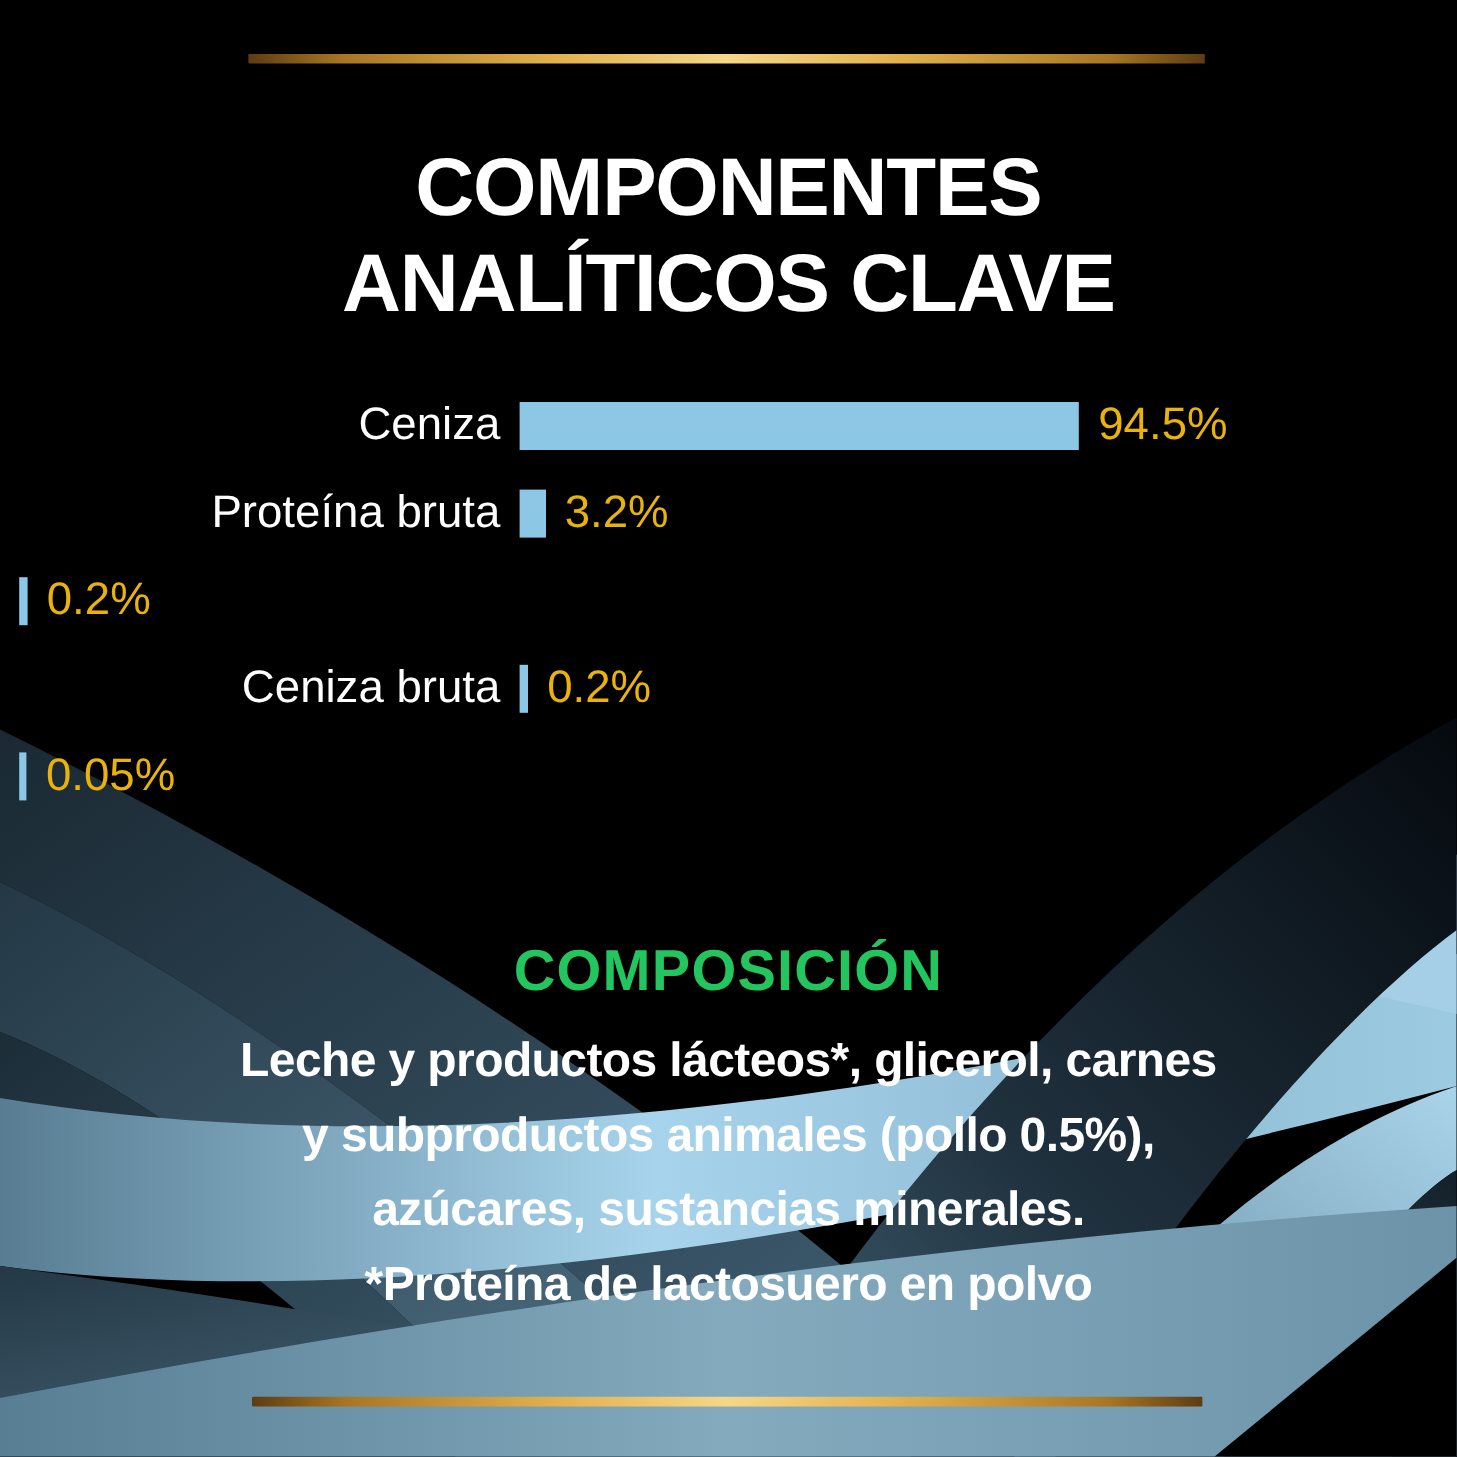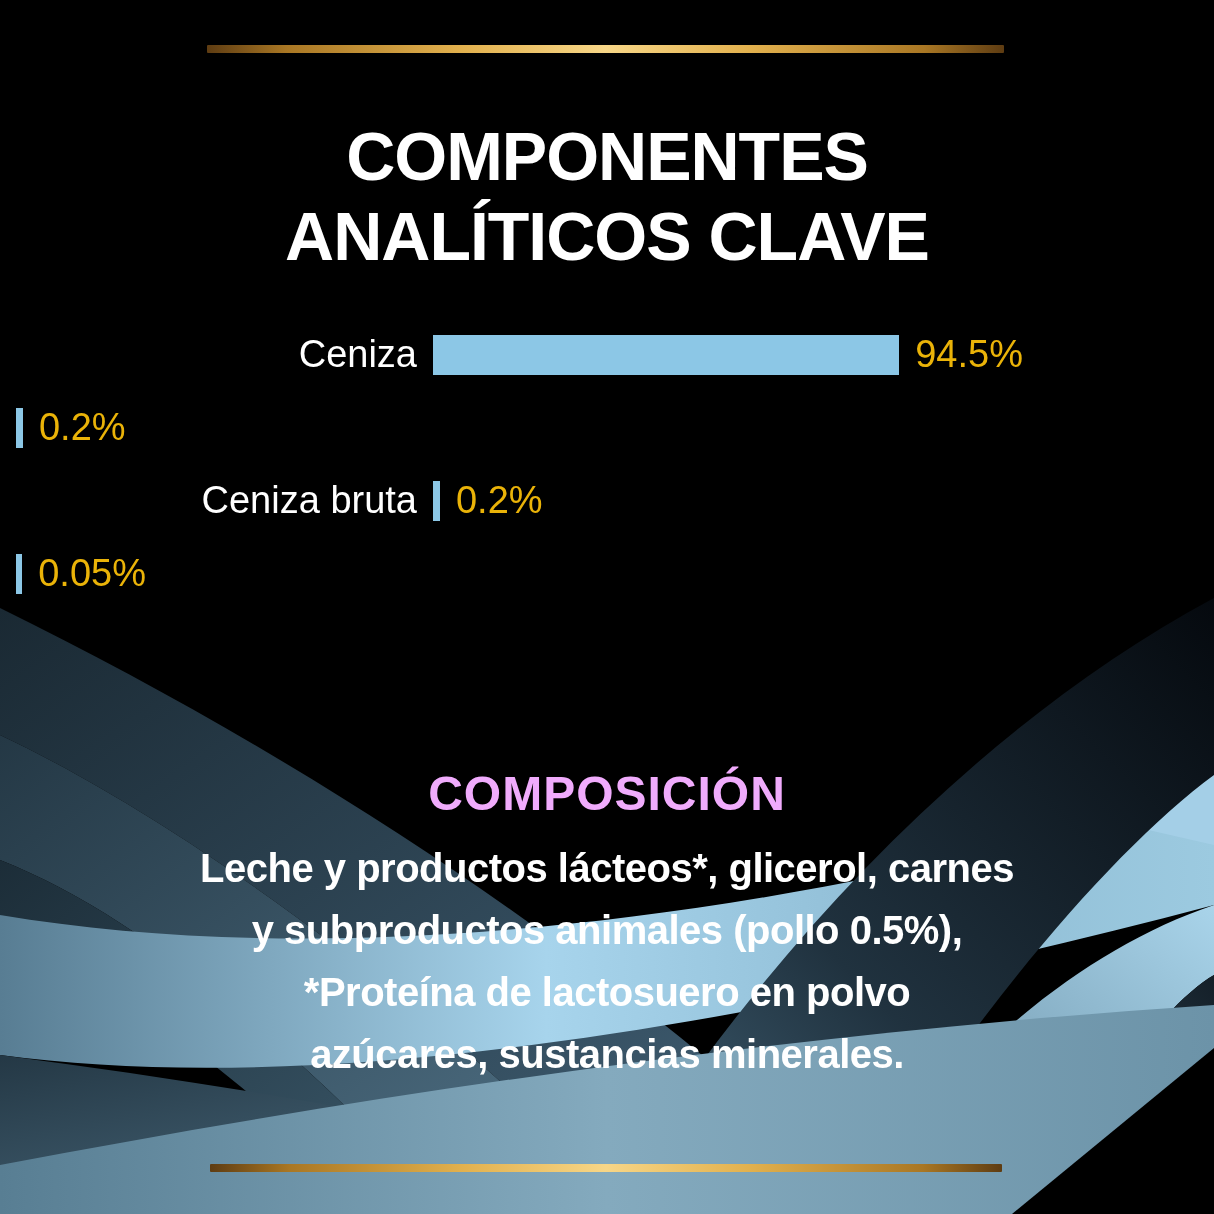--- a/index.html
+++ b/index.html
@@ -25,21 +25,21 @@
   .chart{position:absolute;left:0;top:318px;width:100%;z-index:2;}
   .chart-row{display:flex;align-items:center;height:73px;}
   .cat{
     flex:0 0 417px;text-align:right;
     color:#ffffff;font-size:38px;font-weight:400;white-space:nowrap;
   }
   .bar{height:40px;margin-left:16px;flex:0 0 auto;}
   .val{margin-left:16px;color:#eab308;font-size:38px;font-weight:400;white-space:nowrap;}
   .composition{position:absolute;left:0;top:766px;width:100%;z-index:2;text-align:center;}
   .composition h2{
-    margin:0 0 16px 0;color:#f0abfc;
+    margin:16px 0 16px 0;color:#22c55e;
     font-size:48px;font-weight:700;letter-spacing:1px;
   }
   .composition .line{
     color:#ffffff;font-size:40px;line-height:62px;
     font-weight:700;letter-spacing:-0.5px;
   }
 </style>
 </head>
 <body>
 
@@ -119,37 +119,42 @@
     <span>ANALÍTICOS CLAVE</span>
   </h1>
 
   <div class="chart">
     <div class="chart-row">
       <span class="cat">Ceniza</span>
       <div class="bar" style="width: 466.215px; background: rgb(140, 199, 230);"></div>
       <span class="val">94.5%</span>
     </div>
     <div class="chart-row">
+      <span class="cat">Proteína bruta</span>
+      <div class="bar" style="width: 21.584px; background: rgb(140, 199, 230);"></div>
+      <span class="val">3.2%</span>
+    </div>
+    <div class="chart-row">
       <div class="bar" style="width: 6.974px; background: rgb(140, 199, 230);"></div>
       <span class="val">0.2%</span>
     </div>
     <div class="chart-row">
       <span class="cat">Ceniza bruta</span>
       <div class="bar" style="width: 6.974px; background: rgb(140, 199, 230);"></div>
       <span class="val">0.2%</span>
     </div>
     <div class="chart-row">
       <div class="bar" style="width: 6.2435px; background: rgb(140, 199, 230);"></div>
       <span class="val">0.05%</span>
     </div>
   </div>
 
   <div class="composition">
     <h2>COMPOSICIÓN</h2>
     <div class="line">Leche y productos lácteos*, glicerol, carnes</div>
     <div class="line">y subproductos animales (pollo 0.5%),</div>
+    <div class="line">azúcares, sustancias minerales.</div>
     <div class="line">*Proteína de lactosuero en polvo</div>
-    <div class="line">azúcares, sustancias minerales.</div>
   </div>
 
   <div class="gold-line bottom"></div>
 
 </div>
 
 </body></html>

